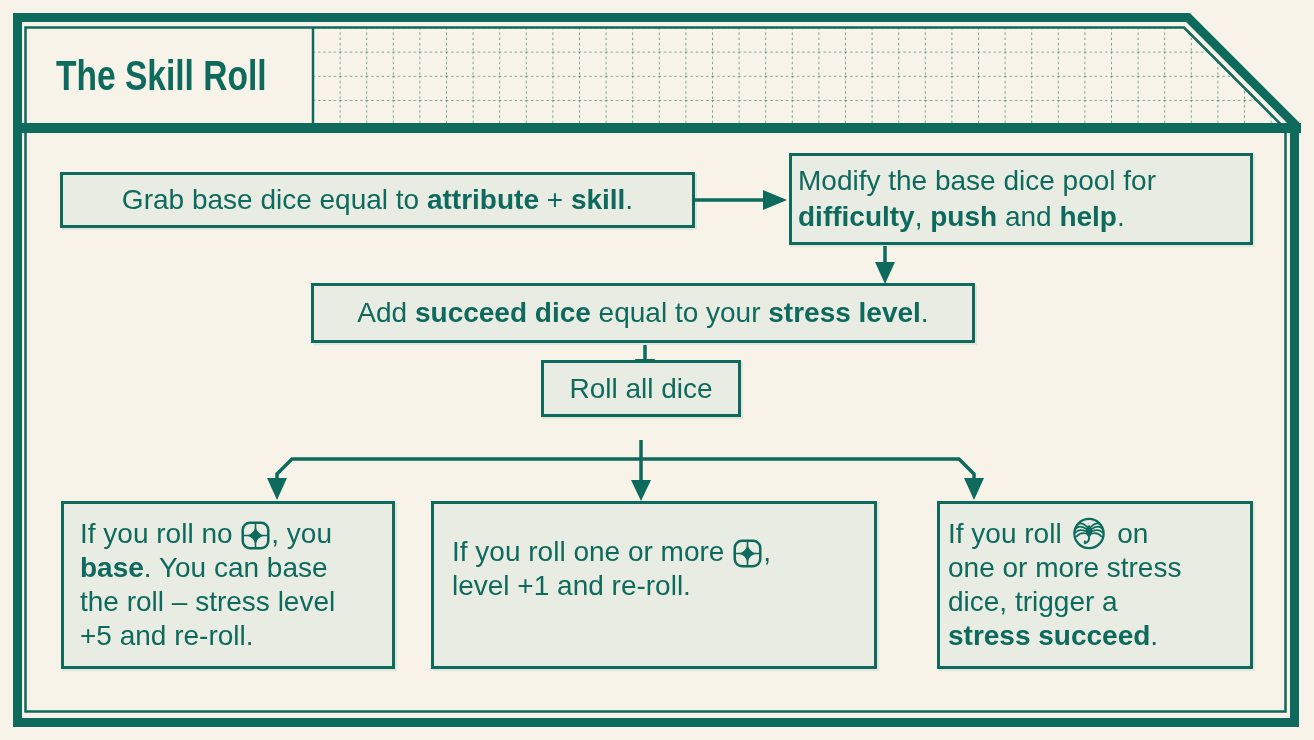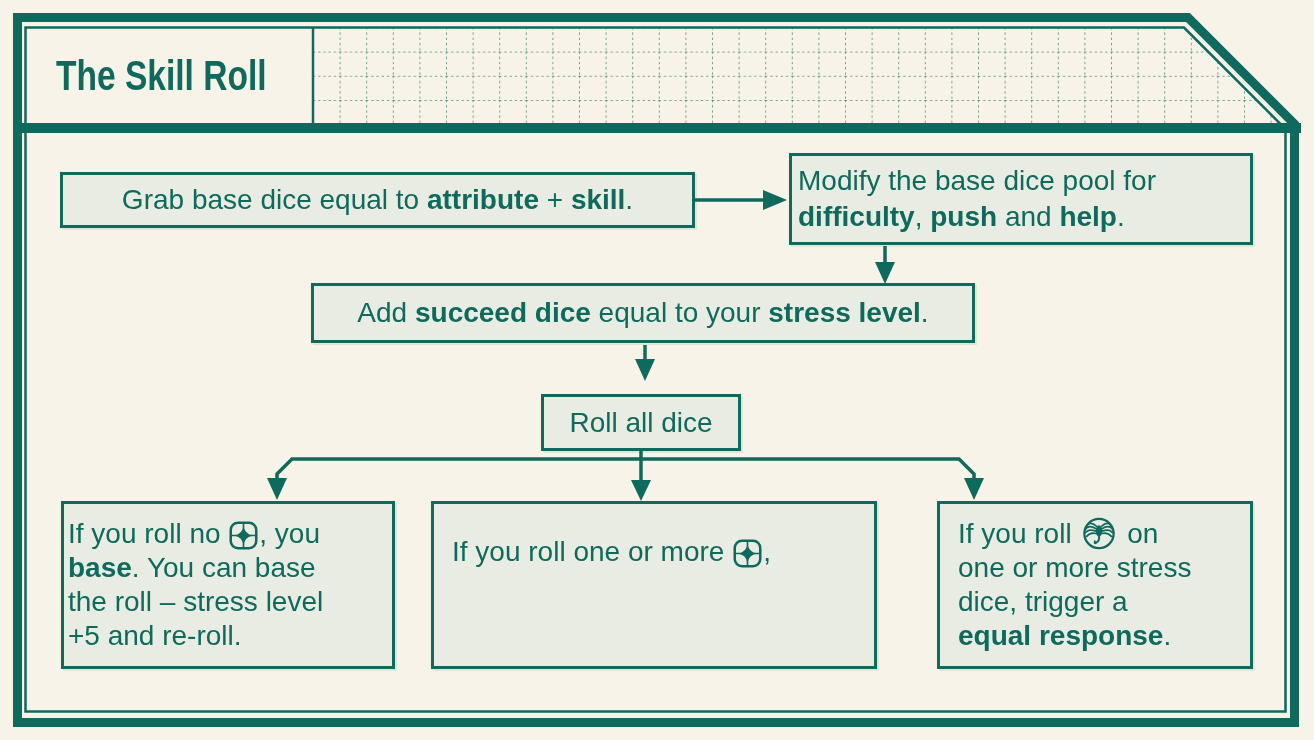--- a/index.html
+++ b/index.html
@@ -30,25 +30,25 @@
     border:3px solid var(--teal);
     color:var(--teal);
     font-size:28px;line-height:34px;
     box-shadow:2px 2px 0 rgba(13,106,92,0.10);
   }
   .fbox b{font-weight:700}
   .center{display:flex;align-items:center;justify-content:center;white-space:nowrap}
   .step-grab{left:60px;top:172px;width:635px;height:56px}
   .step-modify{left:789px;top:153px;width:464px;height:92px;display:flex;flex-direction:column;justify-content:center;padding-left:6px;line-height:36px}
   .step-stress{left:311px;top:283px;width:664px;height:60px}
-  .step-roll{left:541px;top:394px;width:200px;height:57px}
-  .outcome{top:501px;height:168px;padding:13px 4px}
+  .step-roll{left:541px;top:360px;width:200px;height:57px}
+  .outcome{top:501px;height:168px;padding:13px 16px}
   .outcome-fail{left:61px;width:334px}
   .outcome-succeed{left:431px;width:446px;padding:31px 18px}
-  .outcome-stress{left:937px;width:316px;padding:13px 18px}
+  .outcome-stress{left:937px;width:316px;padding:13px 8px}
   .tline{white-space:nowrap}
   .icon{display:inline-block}
   .icon-success{width:29px;height:29px;vertical-align:-7px;margin:0 1px}
   .icon-facehugger{width:36px;height:34px;vertical-align:-8px;margin:0 2px}
 </style>
 </head>
 <body>
 
 <div class="stage">
 
@@ -115,27 +115,28 @@
       <div class="tline"><span>the roll – stress level</span></div>
       <div class="tline"><span>+5 and re-roll.</span></div>
     </div>
 
   <div class="fbox outcome outcome-succeed">
       <div class="tline"><span>If you roll one or more </span><svg class="icon icon-success" viewBox="0 0 30 30" aria-hidden="true">
     <rect x="1.8" y="1.8" width="26.4" height="26.4" rx="7.5" class="st" fill="none" stroke-width="2.6"></rect>
     <path d="M15 1.8V28.2M1.8 15H28.2" class="st" fill="none" stroke-width="1.7"></path>
     <path d="M15 5.6Q16.7 13.3 24.4 15Q16.7 16.7 15 24.4Q13.3 16.7 5.6 15Q13.3 13.3 15 5.6Z" class="sf"></path>
   </svg><span>,</span></div>
+      <div class="tline"><span>level +1 and re-roll.</span></div>
     </div>
 
   <div class="fbox outcome outcome-stress">
       <div class="tline"><span>If you roll </span><svg class="icon icon-facehugger" viewBox="0 0 38 36" aria-hidden="true">
     <circle cx="19" cy="17.5" r="15.5" class="st" fill="none" stroke-width="2.4"></circle>
     <ellipse cx="19" cy="14.8" rx="3.4" ry="6" class="sf"></ellipse>
     <path class="st" fill="none" stroke-width="1.8" stroke-linecap="round" d="M16.5 10Q10.5 4.5 6.5 8.5M16 12.5Q8.5 8 5 12.5M15.8 15Q8 12 4.8 16.5M16 17.5Q9.5 16 6 20.5M21.5 10Q27.5 4.5 31.5 8.5M22 12.5Q29.5 8 33 12.5M22.2 15Q30 12 33.2 16.5M22 17.5Q28.5 16 32 20.5"></path>
     <path class="st" fill="none" stroke-width="2.1" stroke-linecap="round" d="M19 20Q19.8 24.5 16.8 26.8Q13.8 29 14.6 25.8"></path>
   </svg><span> on</span></div>
       <div class="tline"><span>one or more stress</span></div>
       <div class="tline"><span>dice, trigger a</span></div>
-      <div class="tline"><b>equal response</b><span>.</span></div>
+      <div class="tline"><b>stress succeed</b><span>.</span></div>
     </div>
 
 </div>
 
 </body></html>

